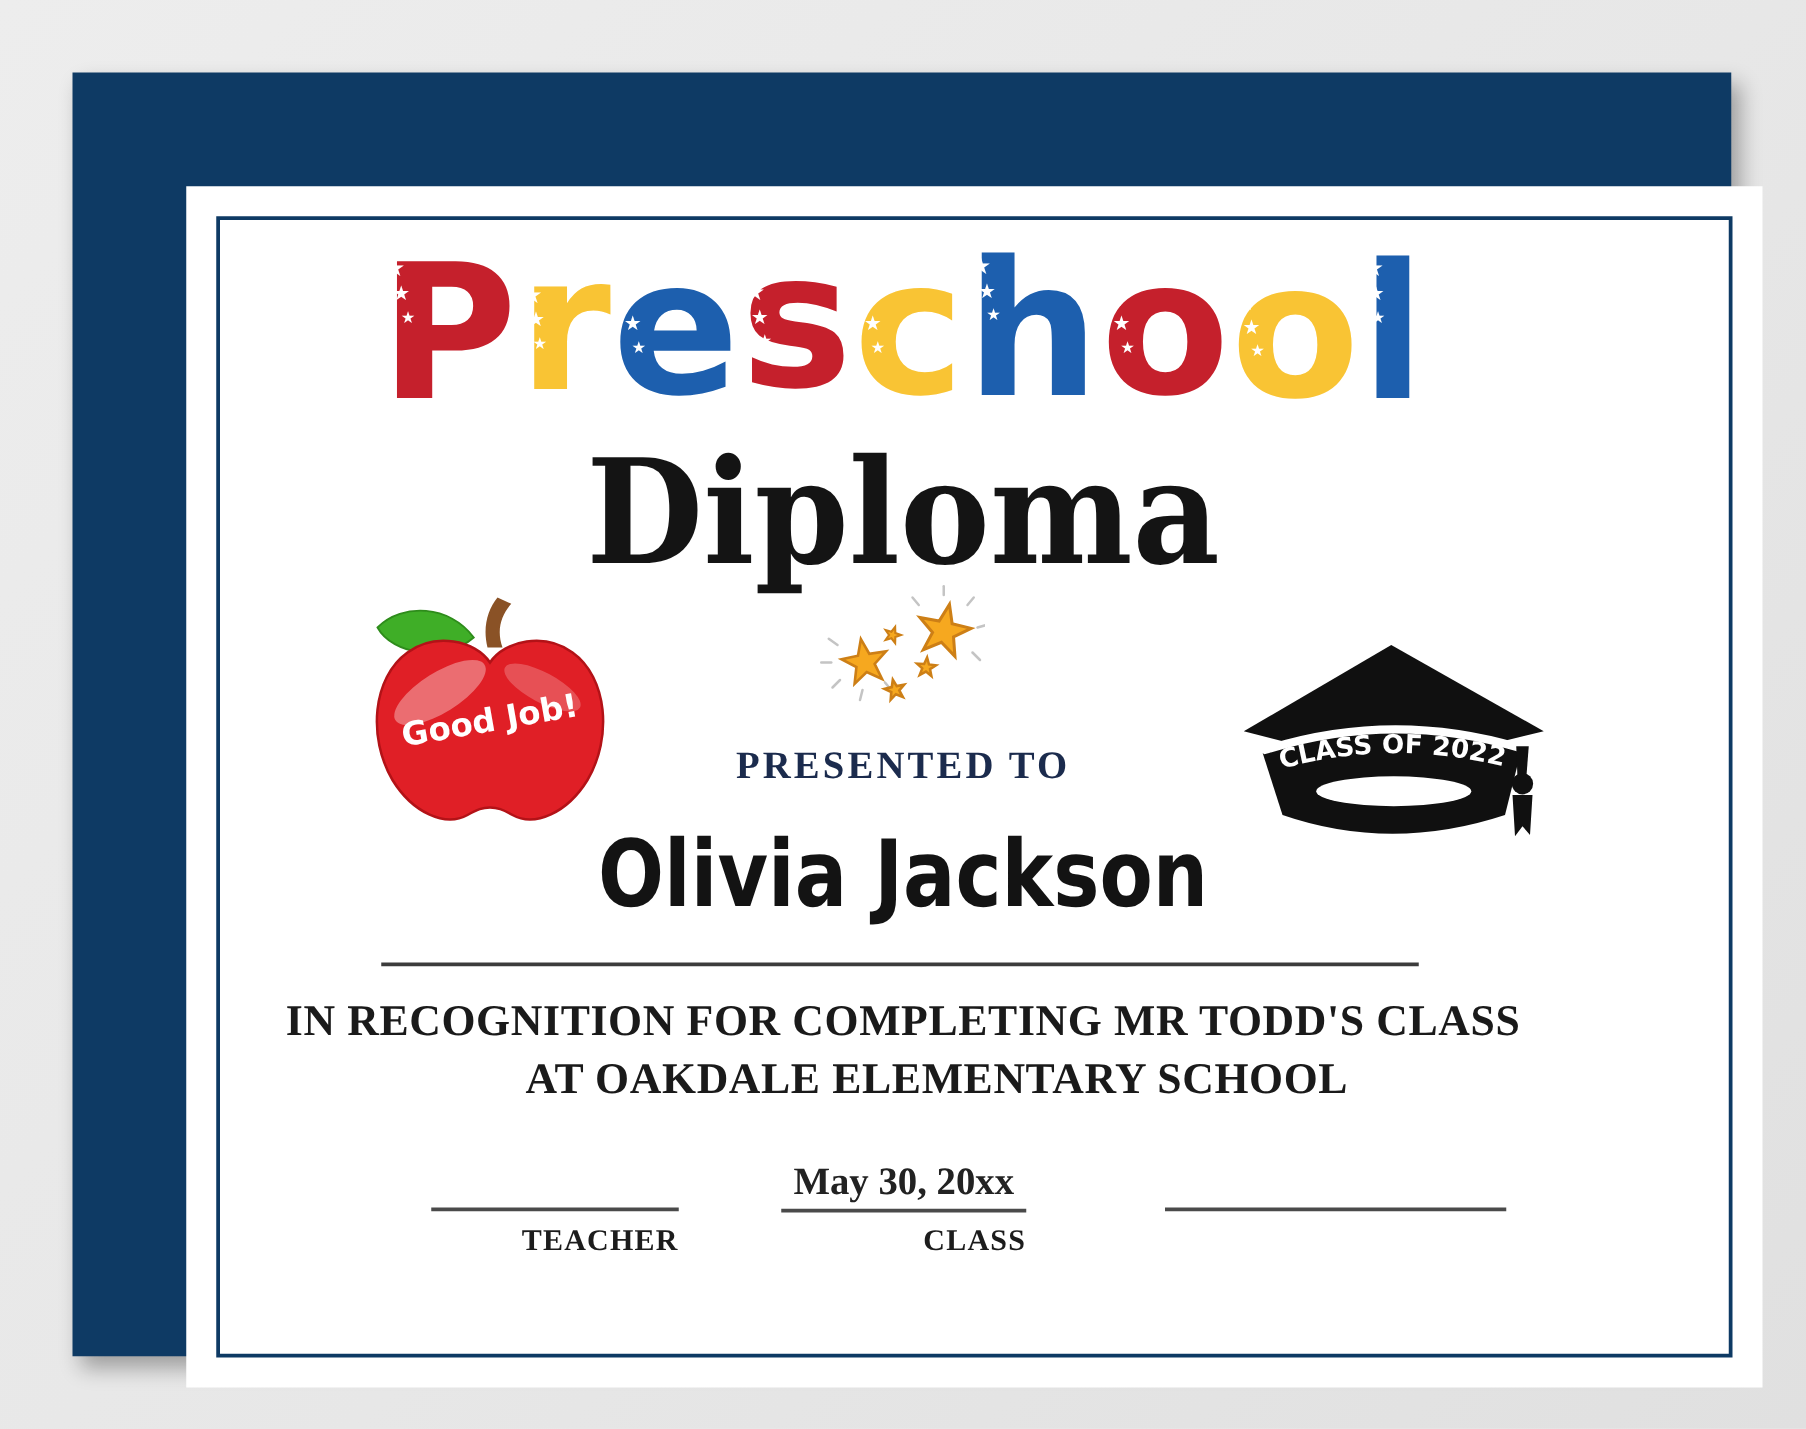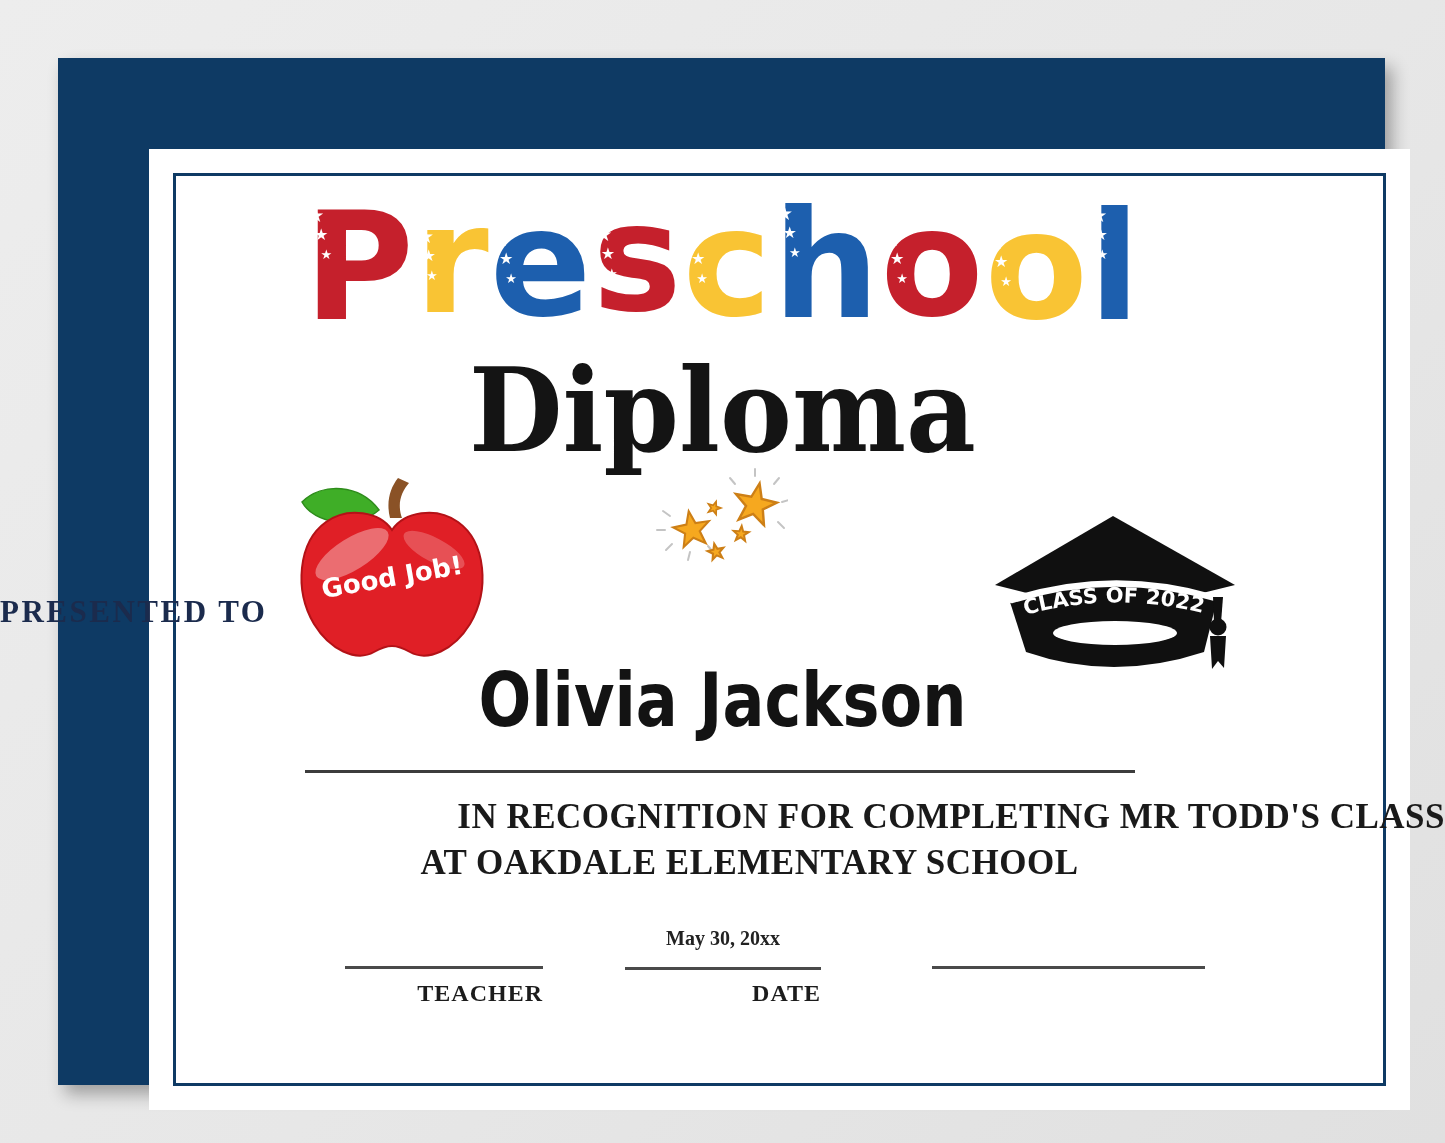--- a/index.html
+++ b/index.html
@@ -12,31 +12,31 @@
   .frame-line{position:absolute;left:115px;top:115px;width:1213px;height:913px;
               border:3.5px solid #0e3a64;box-sizing:border-box;}
   .title{position:absolute;left:0;top:192px;width:1445px;text-align:center;
          font-family:"DejaVu Sans",sans-serif;font-weight:800;font-size:150px;line-height:1;
          letter-spacing:1px;user-select:none;}
   .letter{position:relative;display:inline-block;}
   .letter .st{position:absolute;color:#ffffff;line-height:1;pointer-events:none;}
   .subtitle{position:absolute;left:0;top:352px;width:1445px;text-align:center;
             font-family:"DejaVu Serif",serif;font-weight:700;font-size:116px;line-height:1;
             color:#141414;transform:scaleX(.93);}
-  .presented{position:absolute;left:0;top:594px;width:1445px;text-align:left;
+  .presented{position:absolute;left:0;top:594px;width:1445px;text-align:center;
              font-size:31px;font-weight:600;letter-spacing:2.5px;color:#1b2b4d;}
   .name{position:absolute;left:0;top:660px;width:1445px;text-align:center;
         font-family:"DejaVu Sans",sans-serif;font-weight:800;font-size:74px;line-height:1.1;
         color:#131313;transform:scaleX(.84);}
   .underline{position:absolute;left:305px;top:770px;width:830px;height:3px;background:#3c3c3c;}
   .recog{position:absolute;left:0;width:1445px;text-align:center;
          font-weight:700;font-size:35px;color:#1a1a1a;letter-spacing:.5px;}
-  .recog1{top:797px;text-align:right;} .recog2{top:843px;margin-left:27px;}
+  .recog1{top:797px;} .recog2{top:843px;margin-left:27px;}
   .dateval{position:absolute;left:595px;top:927px;width:256px;text-align:center;
-           font-weight:600;font-size:20px;color:#222;}
+           font-weight:600;font-size:31px;color:#222;}
   .sig-line{position:absolute;top:966px;height:2.5px;background:#4a4a4a;}
   .sig-label{position:absolute;top:980px;text-align:right;font-weight:700;
              font-size:24px;letter-spacing:1px;color:#1c1c1c;}
   .goodjob{position:absolute;left:302px;top:562px;width:180px;text-align:center;
            font-family:"DejaVu Sans",sans-serif;font-weight:800;font-size:26px;color:#ffffff;
            transform:rotate(-10deg);}
   .art{position:absolute;}
 </style>
 </head>
 <body>
@@ -113,15 +113,15 @@
   <div class="recog recog1">IN RECOGNITION FOR COMPLETING MR TODD'S CLASS</div>
   <div class="recog recog2">AT OAKDALE ELEMENTARY SCHOOL</div>
 
   <div class="dateval">May 30, 20xx</div>
 
   <div class="sig-line" style="left:345px;width:198px"></div>
   <div class="sig-line" style="left:625px;width:196px;top:967px"></div>
   <div class="sig-line" style="left:932px;width:273px"></div>
 
   <div class="sig-label" style="left:345px;width:198px">TEACHER</div>
-  <div class="sig-label" style="left:625px;width:196px">DATE</div>
+  <div class="sig-label" style="left:625px;width:196px">CLASS</div>
 
 </div>
 
 </body></html>

